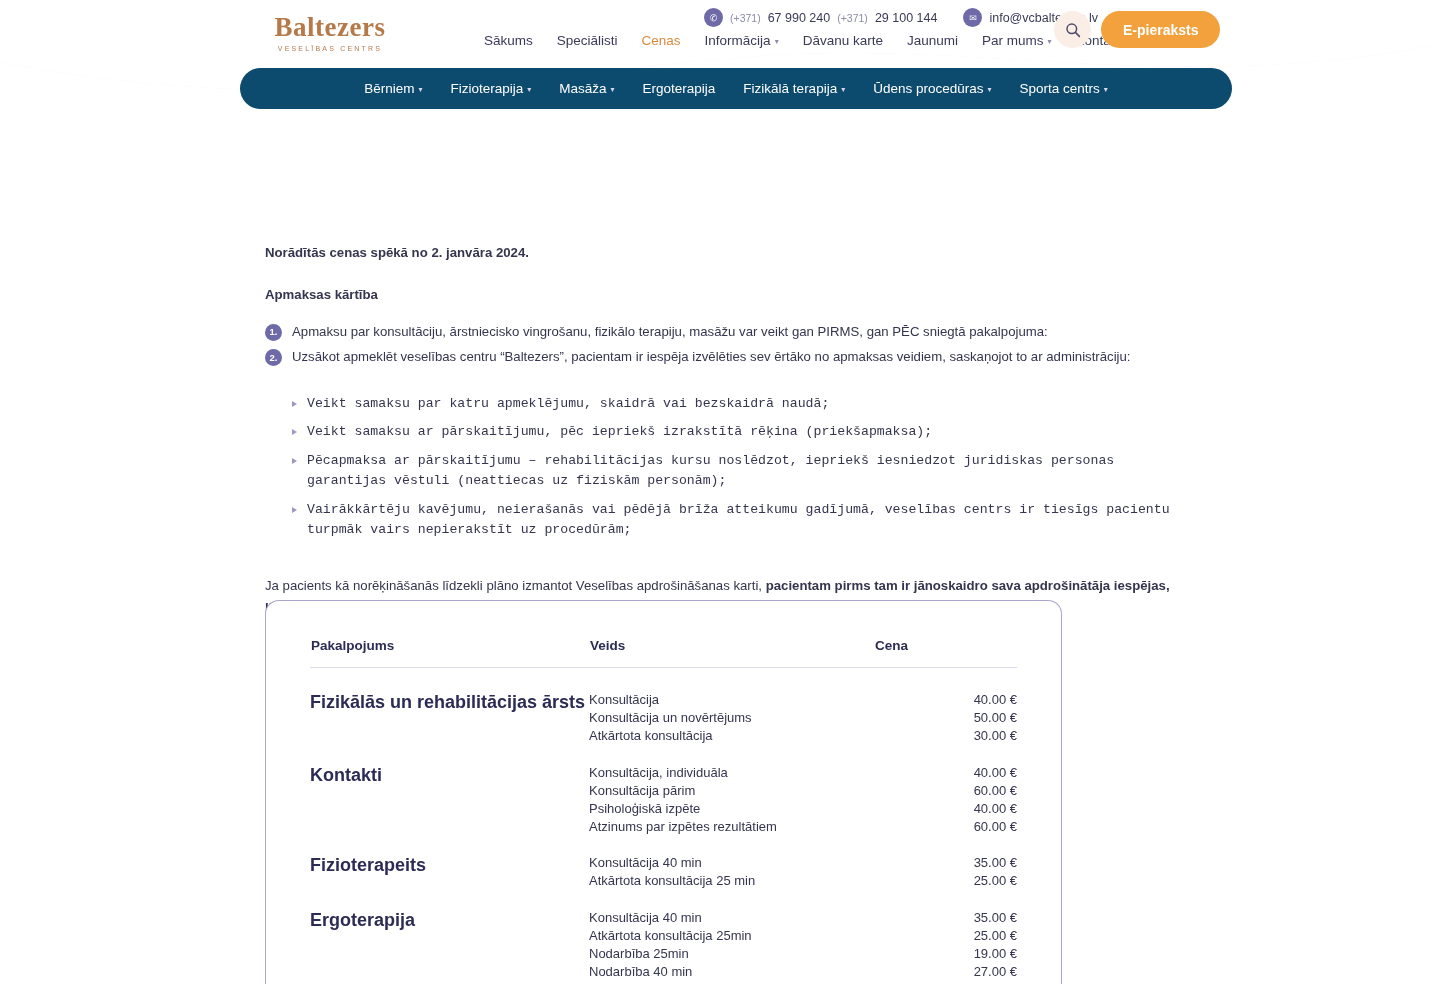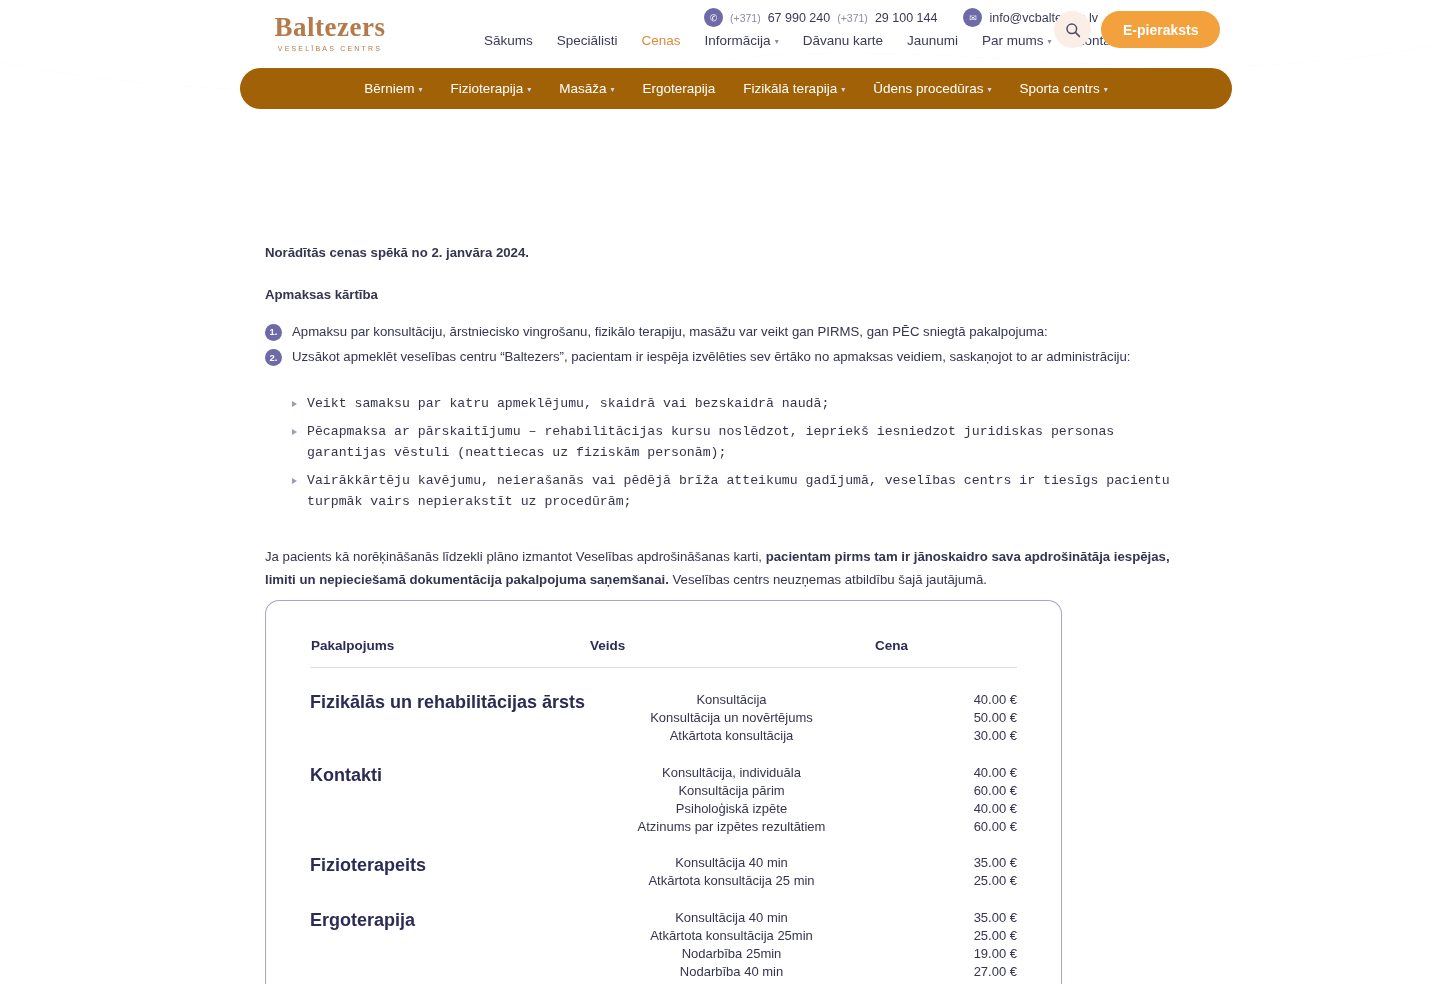--- a/index.html
+++ b/index.html
@@ -145,21 +145,21 @@
   }
 
   
   .pillnav {
     position: absolute;
     left: 240px;
     top: 68px;
     width: 992px;
     height: 41px;
     border-radius: 21px;
-    background: #a16207;
+    background: #0c4a6e;
     display: flex;
     align-items: center;
     justify-content: center;
     gap: 28px;
     z-index: 6;
     color: #fff;
     font-size: 13.5px;
   }
   .pillnav .pitem { cursor: pointer; white-space: nowrap; }
   .pillnav .caret { color: #d7d5ea; }
@@ -275,21 +275,21 @@
   table.price-table th.c2 { width: 283px; }
   table.price-table th.c3 { width: auto; }
 
   .group-name {
     font-weight: 700;
     color: #2b2b55;
     vertical-align: top;
     font-size: 18px;
     padding-top: 0;
   }
-  td.svc { color: #35354f; text-align: center; }
+  td.svc { color: #35354f; }
   td.price {
     text-align: right;
     color: #35354f;
     padding-right: 34px;
     white-space: nowrap;
   }
   tr.rowline td { padding: 1.5px 0; }
   tr.group-first td { padding-top: 20px; }
   tr.group-first.first-group td { padding-top: 24px; }
 </style>
@@ -378,20 +378,24 @@
     </li>
   </ol>
 
   <ul class="bullets">
     <li>
         <span class="bullet-tri"></span>
         <span>Veikt samaksu par katru apmeklējumu, skaidrā vai bezskaidrā naudā;</span>
       </li>
     <li>
         <span class="bullet-tri"></span>
+        <span>Veikt samaksu ar pārskaitījumu, pēc iepriekš izrakstītā rēķina (priekšapmaksa);</span>
+      </li>
+    <li>
+        <span class="bullet-tri"></span>
         <span>Pēcapmaksa  ar pārskaitījumu – rehabilitācijas kursu noslēdzot, iepriekš iesniedzot juridiskas personas garantijas vēstuli (neattiecas uz fiziskām personām);</span>
       </li>
     <li>
         <span class="bullet-tri"></span>
         <span>Vairākkārtēju kavējumu, neierašanās vai pēdējā brīža atteikumu gadījumā, veselības centrs ir tiesīgs pacientu turpmāk vairs nepierakstīt uz procedūrām;</span>
       </li>
   </ul>
 
   <p class="para-note">
     <span>Ja pacients kā norēķināšanās līdzekli plāno izmantot Veselības apdrošināšanas karti, </span><b>pacientam pirms tam ir jānoskaidro sava apdrošinātāja iespējas, limiti un nepieciešamā   dokumentācija pakalpojuma saņemšanai.</b><span>  Veselības centrs neuzņemas atbildību šajā jautājumā.</span>

